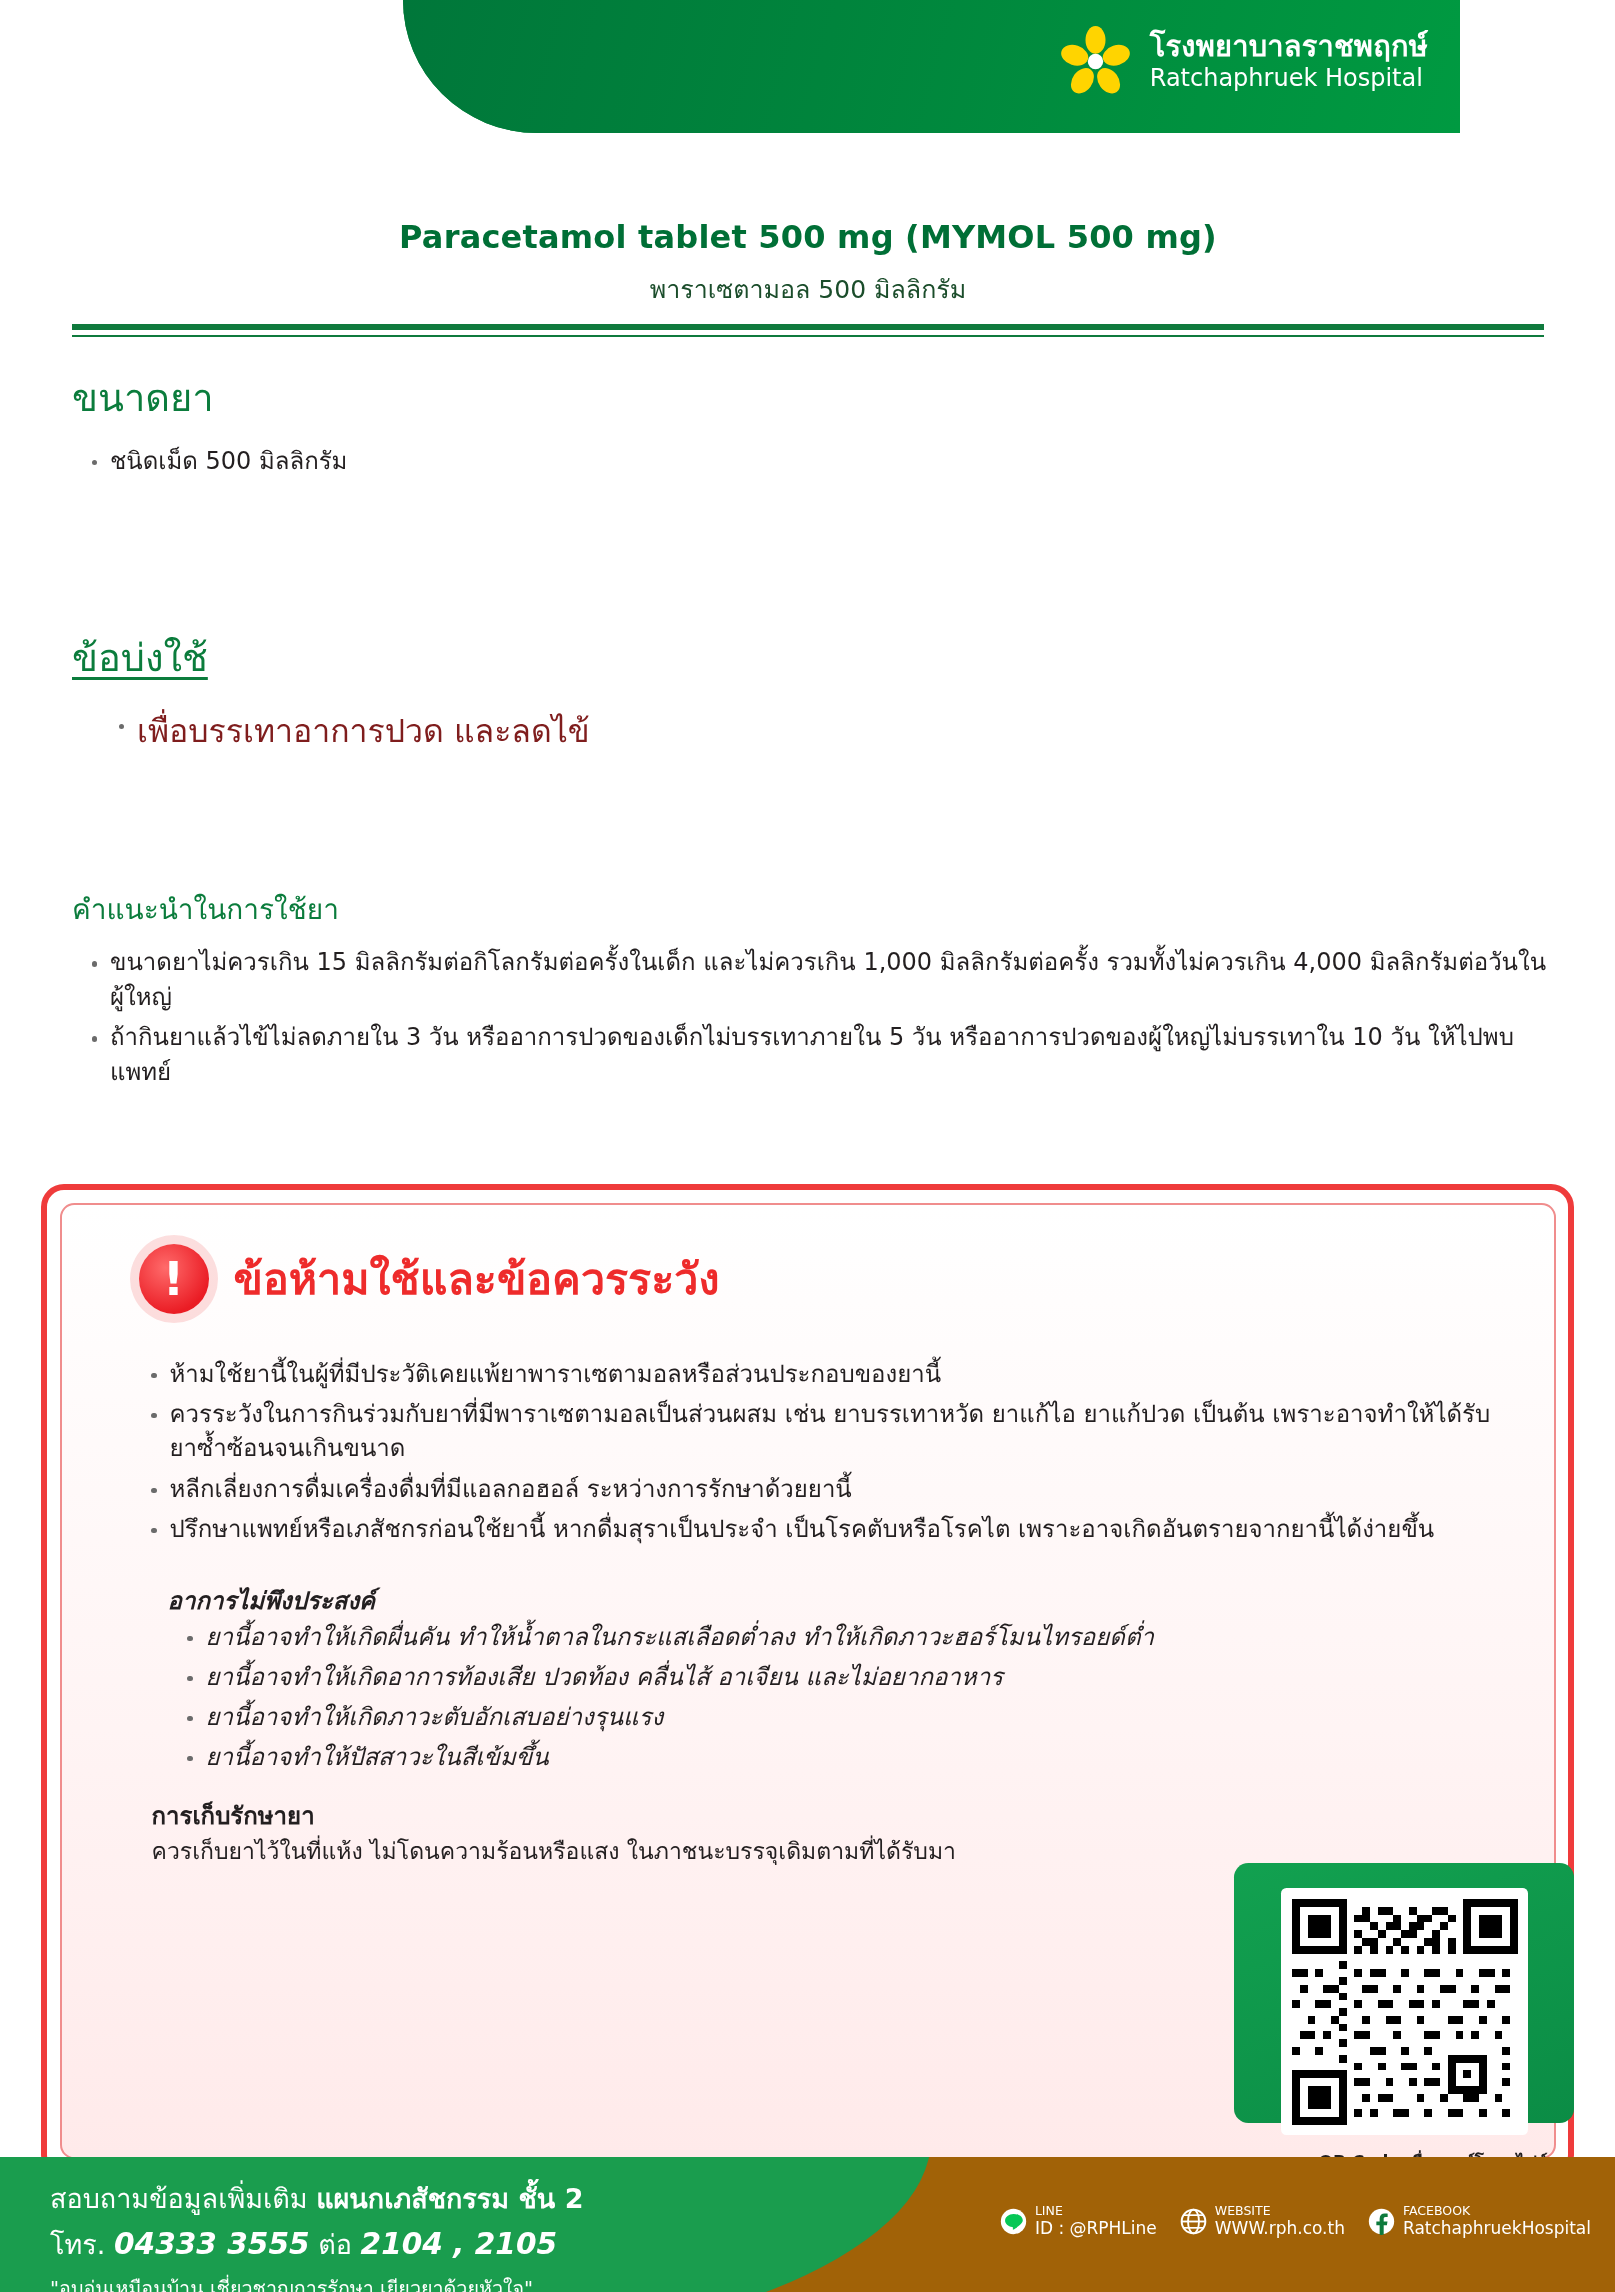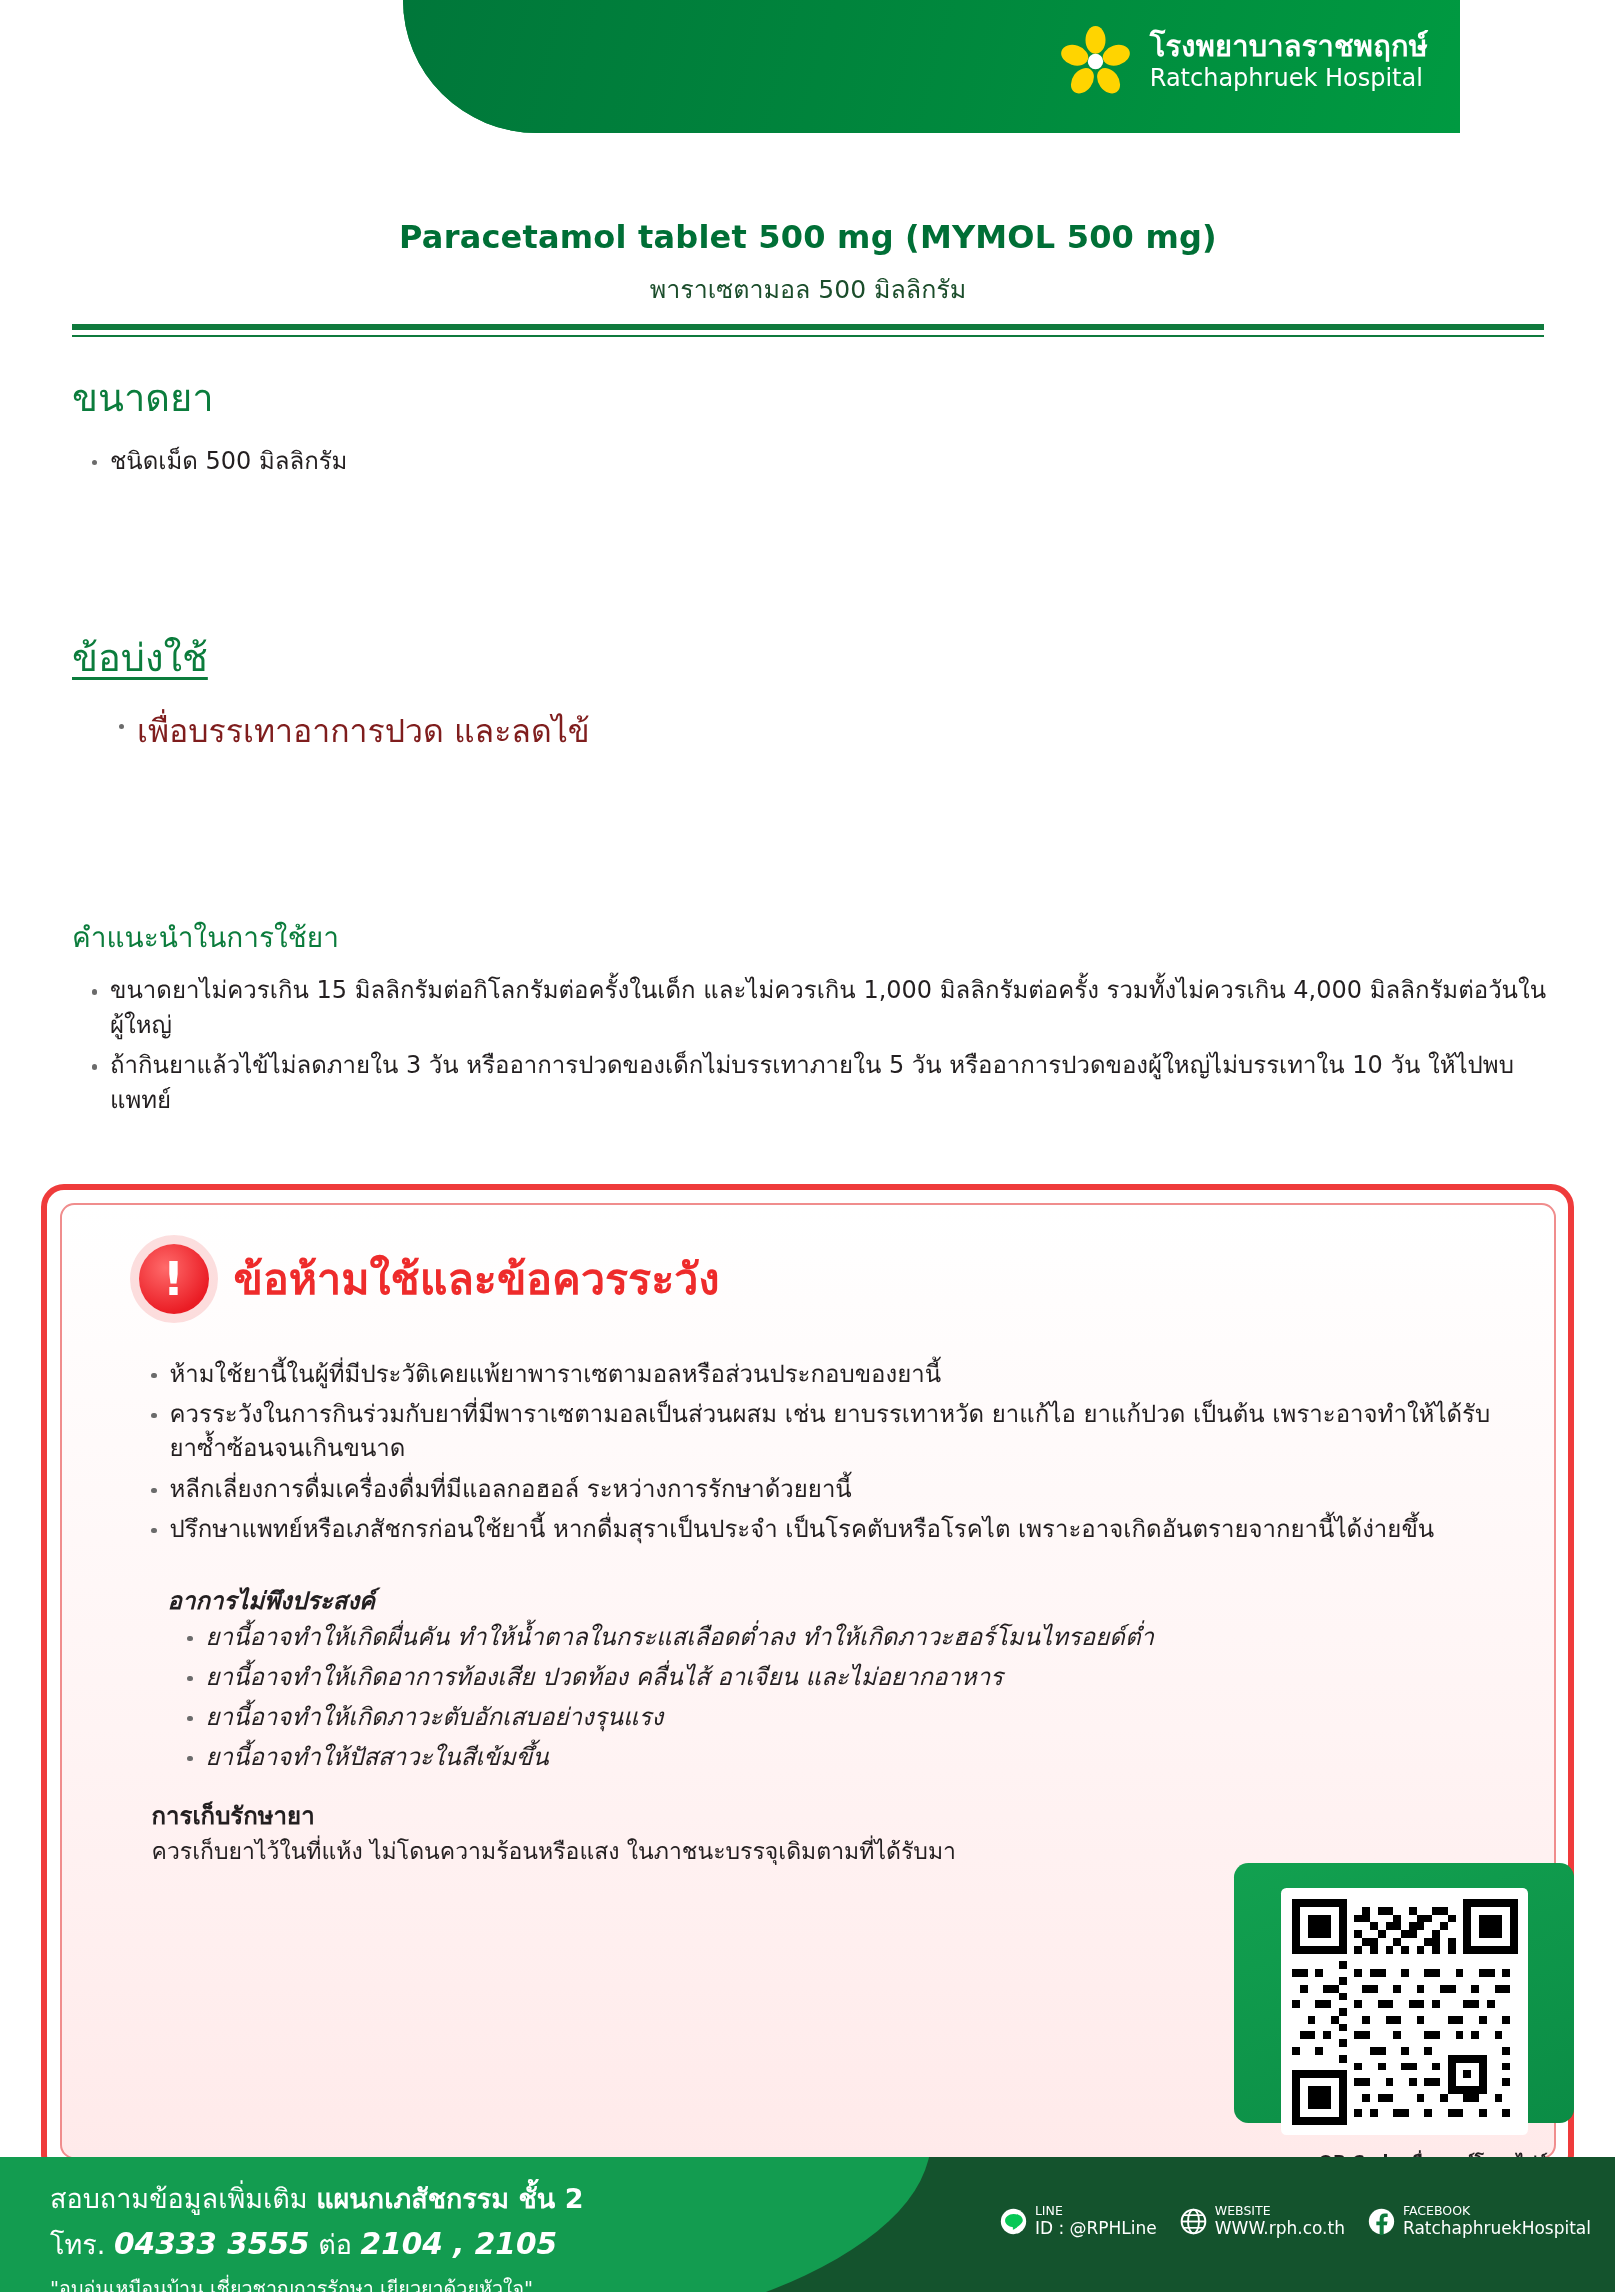--- a/index.html
+++ b/index.html
@@ -75,21 +75,21 @@
   .rule-thin { height: 2.7px; background: #0f7a3d; margin-top: 4.5px; }
 
   
   .sec { position: absolute; left: 72px; width: 1478px; }
   .sec-h {
     color: #0b7c3c;
     font-weight: normal;
   }
   .h-dose { font-size: 38px; }
   .h-indic { font-size: 38px; text-decoration: underline; text-underline-offset: 6.3px; }
-  .h-advice { font-size: 28px; margin-top: 28px; }
+  .h-advice { font-size: 28px; }
 
   ul.bul {
     list-style: none;
     margin: 0; padding: 0;
   }
   ul.bul > li {
     position: relative;
     padding-left: 38px;
     margin-bottom: 5.4px;
     font-size: 24px;
@@ -183,21 +183,21 @@
     width: 349px;
     text-align: center;
     font-size: 16px; color: #333;
   }
 
   
   .footer {
     position: absolute;
     left: 0; bottom: 0;
     width: 1616px; height: 136px;
-    background: #14532d;
+    background: #a16207;
     overflow: hidden;
   }
   .footer-swoosh {
     position: absolute;
     left: -54px; top: -36px;
     width: 985px; height: 233px;
     background: #13a052;
     border-bottom-right-radius: 555px 215px;
     opacity: .95;
   }

